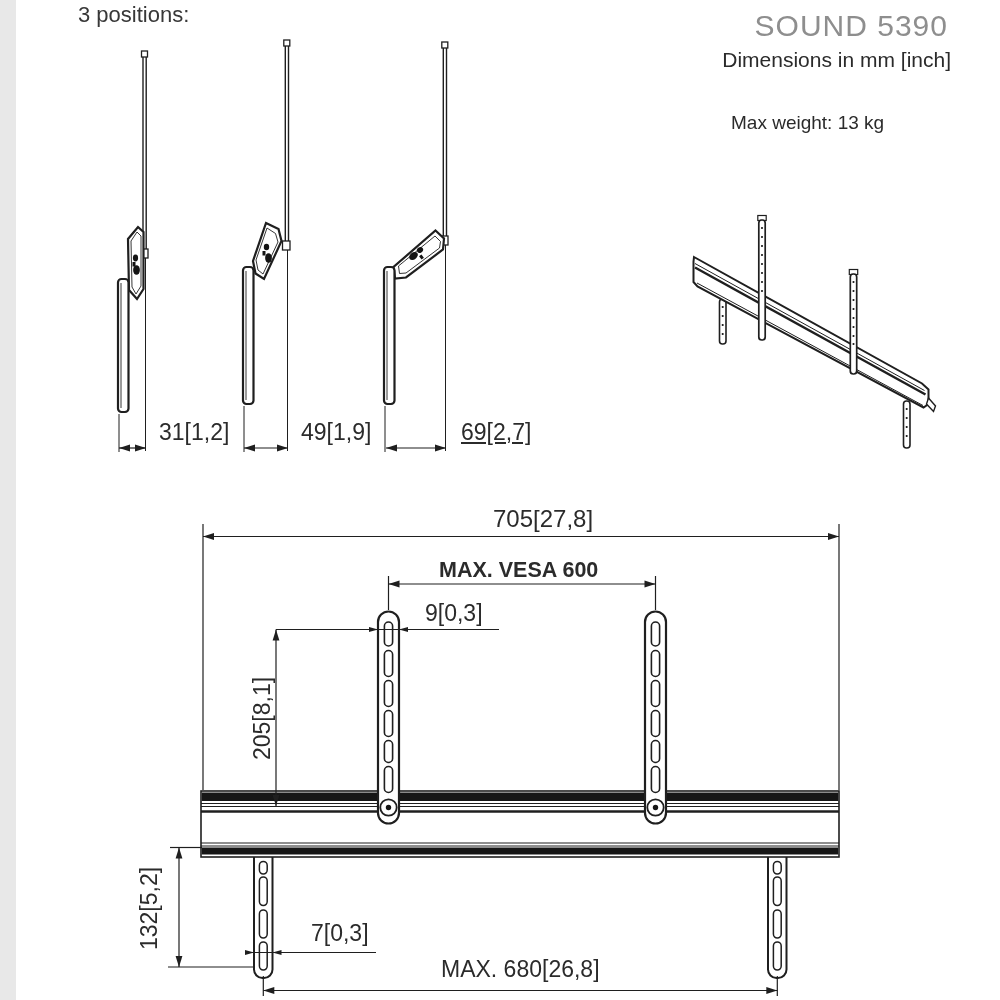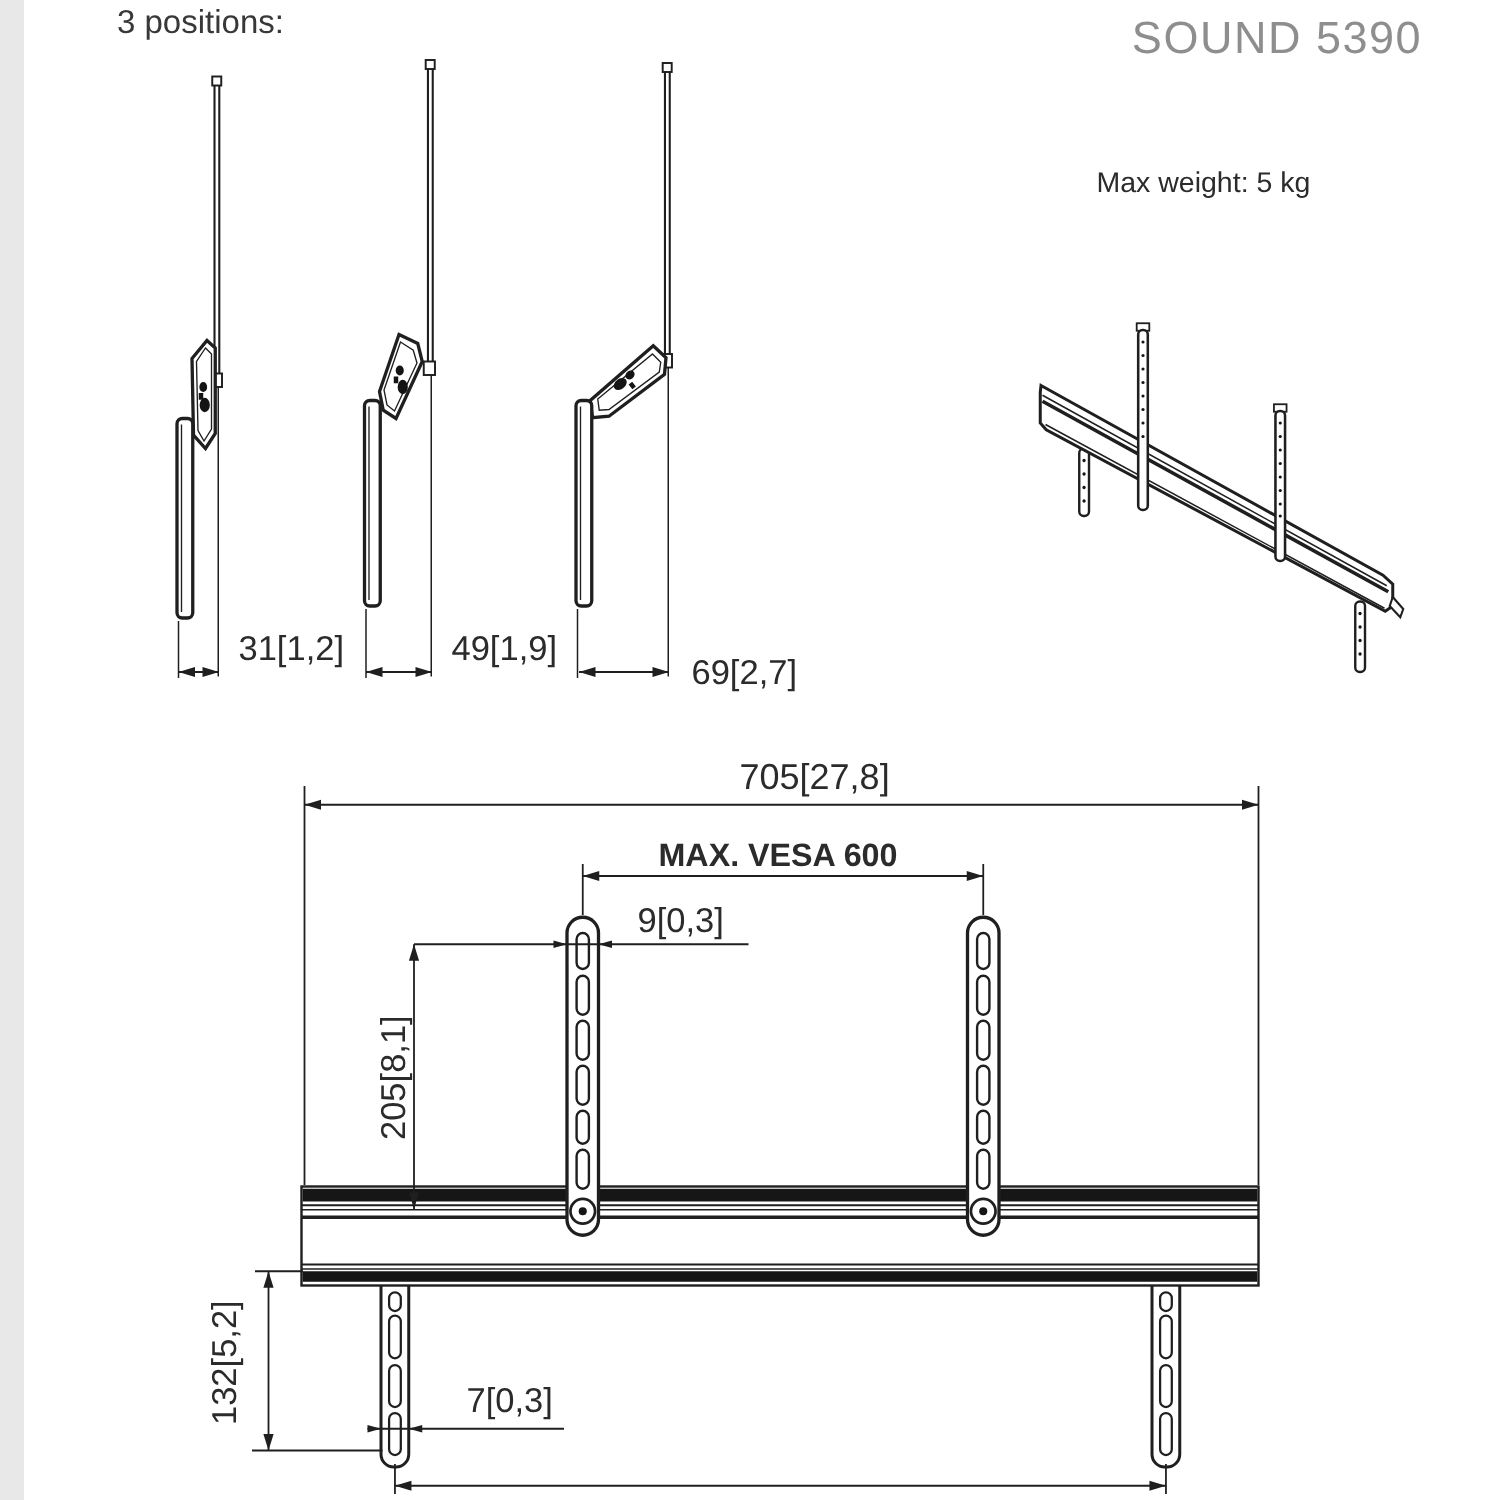--- a/index.html
+++ b/index.html
@@ -10,21 +10,21 @@
   .art{position:absolute;left:0;top:0;width:1000px;height:1000px;}
   .lbl{
     position:absolute;white-space:nowrap;color:#2e2e2e;
     font-family:"Liberation Sans", sans-serif;line-height:1.1;
   }
   .lbl.rot{transform:rotate(-90deg);transform-origin:left top;}
   .pos-label{left:62px;top:3px;font-size:22px;color:#383838;}
   .dim{font-size:23px;color:#2b2b2b;}
   .d31{left:143px;top:420px;}
   .d49{left:285px;top:420px;}
-  .d69{left:445px;top:436px;}
+  .d69{left:445px;top:420px;text-decoration:underline;}
   .title{right:68px;top:9px;font-size:30px;color:#8e8e8e;letter-spacing:1px;}
   .subtitle{right:65px;top:48px;font-size:21px;color:#2b2b2b;}
   .spec1{left:715px;top:92px;font-size:19px;color:#2b2b2b;}
   .spec2{left:715px;top:113px;font-size:19px;color:#2b2b2b;}
   .d705{left:477px;top:506px;font-size:24px;text-align:right;}
   .dvesa{left:423px;top:559px;font-size:21.5px;font-weight:bold;}
   .d9{left:409px;top:601px;}
   .d205{left:234px;top:760px;}
   .d132{left:121px;top:950px;}
   .d7{left:295px;top:921px;}
@@ -233,22 +233,24 @@
     </g>
   </g>
 </svg>
 
 <div class="lbl pos-label">3 positions:</div>
 <div class="lbl dim d31">31[1,2]</div>
 <div class="lbl dim d49">49[1,9]</div>
 <div class="lbl dim d69">69[2,7]</div>
 
 <div class="lbl title">SOUND 5390</div>
-<div class="lbl spec2">Max weight: 5 kg</div>
+<div class="lbl subtitle">Dimensions in mm [inch]</div>
+<div class="lbl spec2">Max weight: 13 kg</div>
 
 <div class="lbl dim d705">705[27,8]</div>
 <div class="lbl dim dvesa">MAX. VESA 600</div>
 <div class="lbl dim d9">9[0,3]</div>
 <div class="lbl dim rot d205">205[8,1]</div>
 <div class="lbl dim rot d132">132[5,2]</div>
 <div class="lbl dim d7">7[0,3]</div>
+<div class="lbl dim d680">MAX. 680[26,8]</div>
 
 </div>
 
 </body></html>

